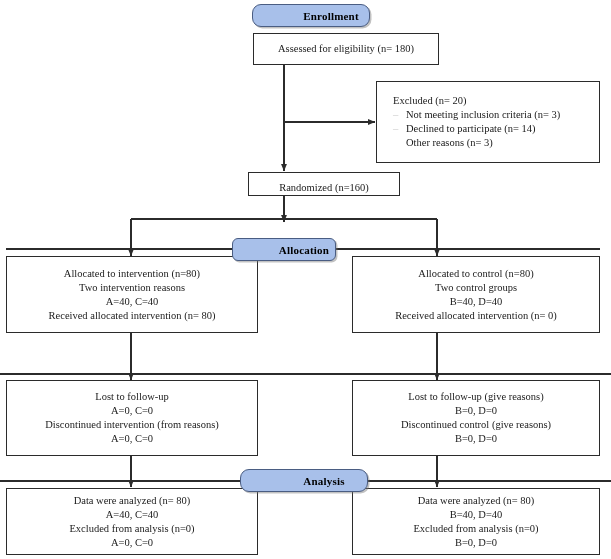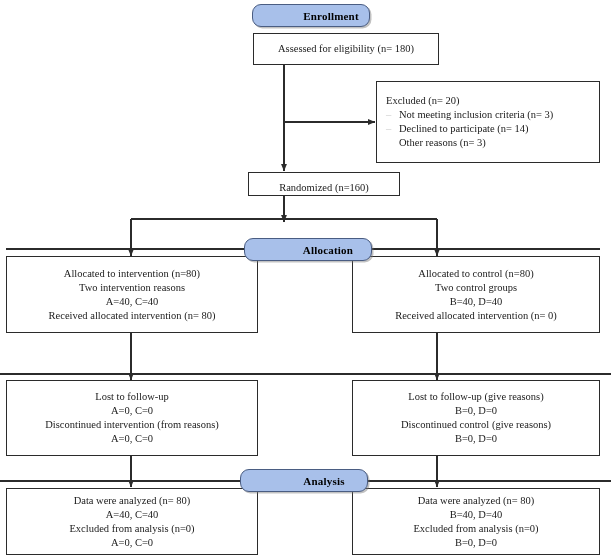--- a/index.html
+++ b/index.html
@@ -32,21 +32,21 @@
     flex-direction:column;
     justify-content:center;
     z-index:3;
   }
   .box .line{
     font-size:10.5px;
     line-height:14px;
     white-space:nowrap;
   }
   .box.centered .line{ text-align:center; }
-  .box.lefted{ padding-left:9px; }
+  .box.lefted{ padding-left:16px; }
   .box.lefted .line{ text-align:left; }
 
   
   .bullet-row{
     display:flex;
     align-items:baseline;
   }
   .bullet{
     display:inline-block;
     width:13px;
@@ -134,21 +134,21 @@
     <div class="bullet-row">
       <span class="bullet"></span>
       <span class="btext">Other reasons (n= 3)</span>
     </div>
   </div>
 
   <div class="box centered" style="left:248px; top:172px; width:152px; height:24px;justify-content:flex-end;">
     <div class="line">Randomized (n=160)</div>
   </div>
 
-  <div class="stage" style="left:244px; top:238px; width:128px; height:23px;">Allocation</div>
+  <div class="stage" style="left:232px; top:238px; width:104px; height:23px;border-radius:6px;">Allocation</div>
 
   <div class="box centered" style="left:6px; top:256px; width:252px; height:77px;">
     <div class="line">Allocated to intervention (n=80)</div>
     <div class="line">Two intervention reasons</div>
     <div class="line">A=40, C=40</div>
     <div class="line">Received allocated intervention (n= 80)</div>
   </div>
 
   <div class="box centered" style="left:352px; top:256px; width:248px; height:77px;">
     <div class="line">Allocated to control (n=80)</div>

